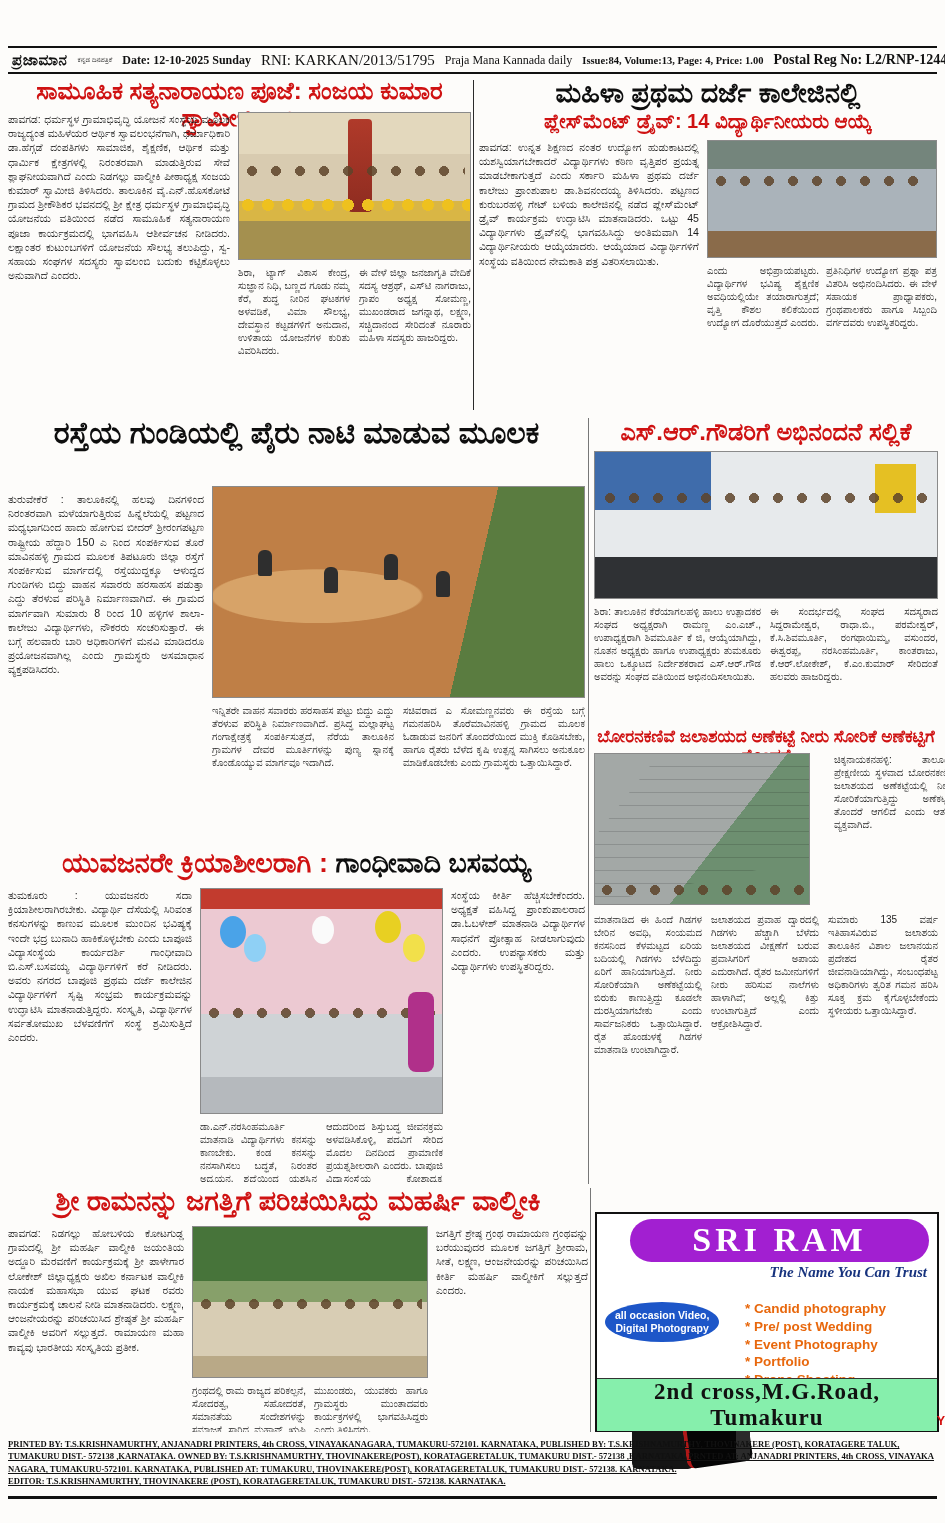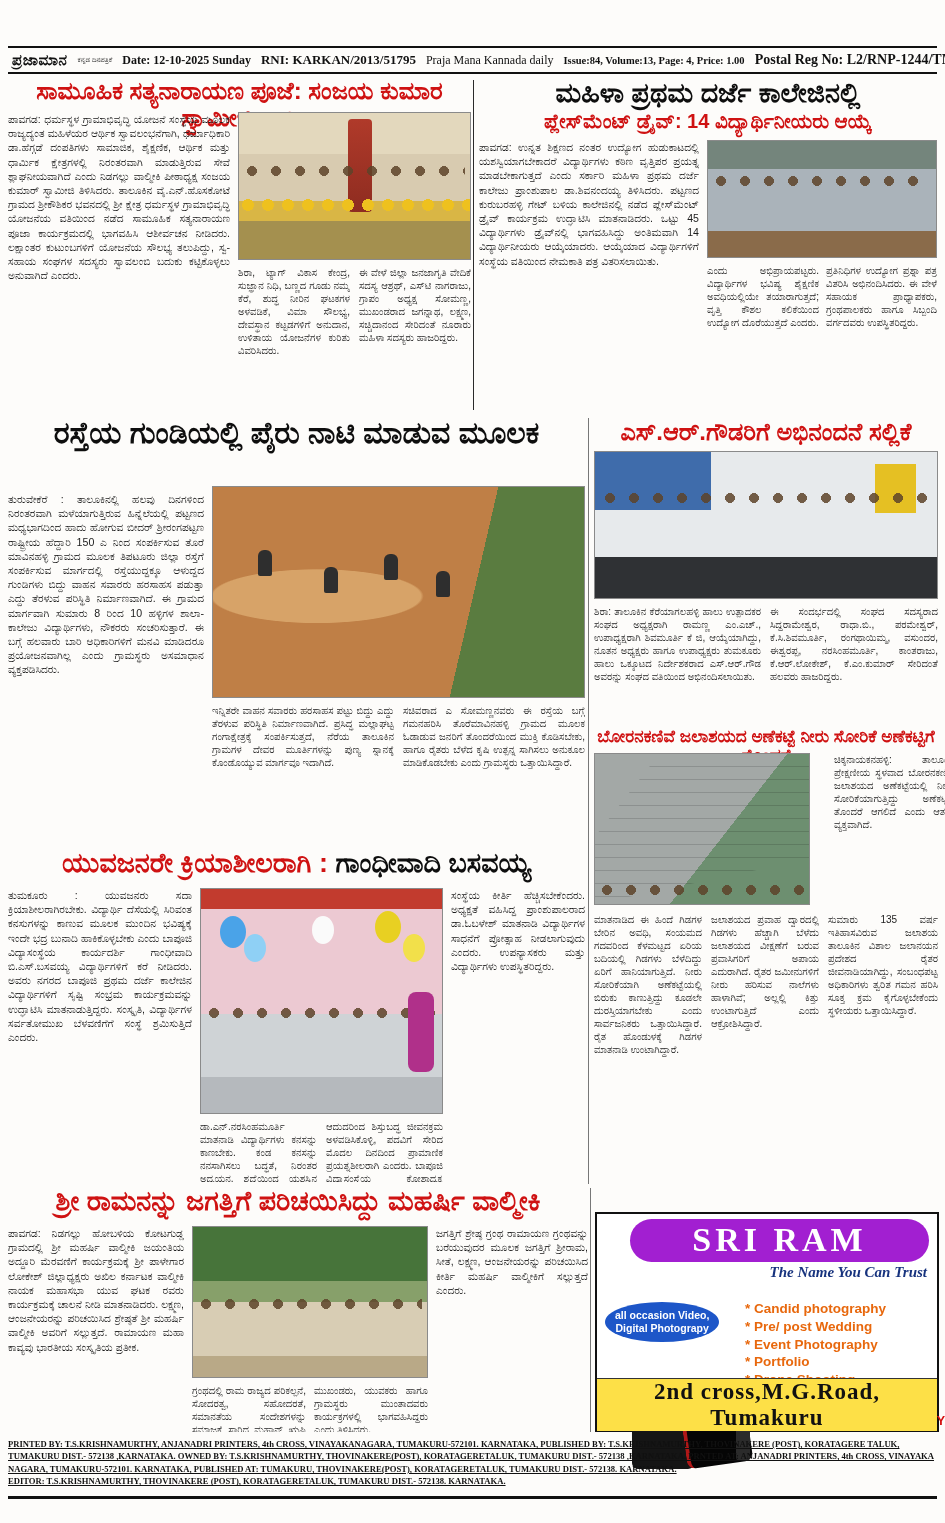--- a/index.html
+++ b/index.html
@@ -3,21 +3,21 @@
 <meta charset="utf-8">
 <style>
   html,body{margin:0;padding:0;background:#f4f2ee;}
   #page{position:relative;width:945px;height:1523px;background:#fdfcfa;font-family:"Liberation Sans",sans-serif;color:#111;overflow:hidden;}
   .abs{position:absolute;box-sizing:border-box;}
   
   #masthead{top:46px;left:8px;width:929px;height:28px;border-top:2px solid #111;border-bottom:2px solid #111;display:flex;align-items:center;gap:10px;padding:0 4px;white-space:nowrap;}
   .mh-logo{font-weight:bold;font-size:15px;letter-spacing:.5px;transform:skewX(-4deg);}
   .mh-sub{font-size:7px;}
   .mh-date{font-family:"Liberation Serif",serif;font-weight:bold;font-size:12px;}
-  .mh-rni{font-family:"Liberation Serif",serif;font-weight:bold;font-size:13px;}
+  .mh-rni{font-family:"Liberation Serif",serif;font-weight:normal;font-size:15px;}
   .mh-title{font-family:"Liberation Serif",serif;font-size:12px;}
   .mh-issue{font-family:"Liberation Serif",serif;font-weight:bold;font-size:10.5px;}
   .mh-postal{font-family:"Liberation Serif",serif;font-weight:bold;font-size:14px;}
   .mh-badge{width:14px;height:14px;border-radius:50%;background:#111;color:#fff;font-size:10px;font-weight:bold;display:flex;align-items:center;justify-content:center;flex:none;}
   
   .hl{font-weight:bold;text-align:center;line-height:1.12;}
   .red{color:#cf1212;}
   .blk{color:#0e0e0e;}
   
   .col{font-size:10.6px;line-height:1.34;text-align:justify;color:#1c1c1c;overflow:hidden;}
@@ -128,21 +128,21 @@
     <div class="abs colsm" style="left:0;top:186px;width:167px;height:118px;">ಶಿರಾ: ತಾಲೂಕಿನ ಕೆರೆಯಾಗಲಹಳ್ಳಿ ಹಾಲು ಉತ್ಪಾದಕರ ಸಂಘದ ಅಧ್ಯಕ್ಷರಾಗಿ ರಾಮಣ್ಣ ಎಂ.ಎಚ್., ಉಪಾಧ್ಯಕ್ಷರಾಗಿ ಶಿವಮೂರ್ತಿ ಕೆ ಜಿ, ಆಯ್ಕೆಯಾಗಿದ್ದು, ನೂತನ ಅಧ್ಯಕ್ಷರು ಹಾಗೂ ಉಪಾಧ್ಯಕ್ಷರು ತುಮಕೂರು ಹಾಲು ಒಕ್ಕೂಟದ ನಿರ್ದೇಶಕರಾದ ಎಸ್.ಆರ್.ಗೌಡ ಅವರನ್ನು ಸಂಘದ ವತಿಯಿಂದ ಅಭಿನಂದಿಸಲಾಯಿತು.</div>
   </div>
 
   <div class="abs" style="left:594px;top:727px;width:344px;height:456px;">
     <div class="hl red" style="font-size:17px;">ಬೋರನಕಣಿವೆ ಜಲಾಶಯದ ಅಣೆಕಟ್ಟೆ ನೀರು ಸೋರಿಕೆ ಅಣೆಕಟ್ಟಿಗೆ ತೊಂದರೆ</div>
     <div class="abs photo p5" style="left:0;top:26px;width:216px;height:152px;">
       <div class="courses"></div>
       <div class="heads" style="bottom:4%;"></div>
     </div>
     <div class="abs colsm" style="left:240px;top:26px;width:120px;height:152px;">ಚಿಕ್ಕನಾಯಕನಹಳ್ಳಿ: ತಾಲೂಕಿನ ಪ್ರೇಕ್ಷಣೀಯ ಸ್ಥಳವಾದ ಬೋರನಕಣಿವೆ ಜಲಾಶಯದ ಅಣೆಕಟ್ಟೆಯಲ್ಲಿ ನೀರು ಸೋರಿಕೆಯಾಗುತ್ತಿದ್ದು ಅಣೆಕಟ್ಟಿಗೆ ತೊಂದರೆ ಆಗಲಿದೆ ಎಂದು ಆತಂಕ ವ್ಯಕ್ತವಾಗಿದೆ.</div>
-    <div class="abs colsm" style="left:0;top:186px;width:108px;height:268px;">ಮಾತನಾಡಿದ ಈ ಹಿಂದೆ ಗಿಡಗಳ ಬೇರಿನ ಅವಧಿ, ಸಂಯಮದ ಗದವರಿಂದ ಕೆಳಮಟ್ಟದ ಏರಿಯ ಬದಿಯಲ್ಲಿ ಗಿಡಗಳು ಬೆಳೆದಿದ್ದು ಏರಿಗೆ ಹಾನಿಯಾಗುತ್ತಿದೆ. ನೀರು ಸೋರಿಕೆಯಾಗಿ ಅಣೆಕಟ್ಟೆಯಲ್ಲಿ ಬಿರುಕು ಕಾಣುತ್ತಿದ್ದು ಕೂಡಲೇ ದುರಸ್ತಿಯಾಗಬೇಕು ಎಂದು ಸಾರ್ವಜನಿಕರು ಒತ್ತಾಯಿಸಿದ್ದಾರೆ. ರೈತ ಹೊಂಡುಳಕ್ಕೆ ಗಿಡಗಳ ಮಾತನಾಡಿ ಉಂಟಾಗಿದ್ದಾರೆ.</div>
+    <div class="abs colsm" style="left:0;top:186px;width:108px;height:268px;">ಮಾತನಾಡಿದ ಈ ಹಿಂದೆ ಗಿಡಗಳ ಬೇರಿನ ಅವಧಿ, ಸಂಯಮದ ಕನಸನಿಂದ ಕೆಳಮಟ್ಟದ ಏರಿಯ ಬದಿಯಲ್ಲಿ ಗಿಡಗಳು ಬೆಳೆದಿದ್ದು ಏರಿಗೆ ಹಾನಿಯಾಗುತ್ತಿದೆ. ನೀರು ಸೋರಿಕೆಯಾಗಿ ಅಣೆಕಟ್ಟೆಯಲ್ಲಿ ಬಿರುಕು ಕಾಣುತ್ತಿದ್ದು ಕೂಡಲೇ ದುರಸ್ತಿಯಾಗಬೇಕು ಎಂದು ಸಾರ್ವಜನಿಕರು ಒತ್ತಾಯಿಸಿದ್ದಾರೆ. ರೈತ ಹೊಂಡುಳಕ್ಕೆ ಗಿಡಗಳ ಮಾತನಾಡಿ ಉಂಟಾಗಿದ್ದಾರೆ.</div>
     <div class="abs colsm" style="left:117px;top:186px;width:108px;height:268px;">ಜಲಾಶಯದ ಪ್ರವಾಹ ದ್ವಾರದಲ್ಲಿ ಗಿಡಗಳು ಹೆಚ್ಚಾಗಿ ಬೆಳೆದು ಜಲಾಶಯದ ವೀಕ್ಷಣೆಗೆ ಬರುವ ಪ್ರವಾಸಿಗರಿಗೆ ಅಪಾಯ ಎದುರಾಗಿದೆ. ರೈತರ ಜಮೀನುಗಳಿಗೆ ನೀರು ಹರಿಸುವ ನಾಲೆಗಳು ಹಾಳಾಗಿವೆ; ಅಲ್ಲಲ್ಲಿ ಕಿತ್ತು ಉಂಟಾಗುತ್ತಿದೆ ಎಂದು ಆಕ್ರೋಶಿಸಿದ್ದಾರೆ.</div>
     <div class="abs colsm" style="left:234px;top:186px;width:110px;height:268px;">ಸುಮಾರು 135 ವರ್ಷ ಇತಿಹಾಸವಿರುವ ಜಲಾಶಯ ತಾಲೂಕಿನ ವಿಶಾಲ ಜಲಾನಯನ ಪ್ರದೇಶದ ರೈತರ ಜೀವನಾಡಿಯಾಗಿದ್ದು, ಸಂಬಂಧಪಟ್ಟ ಅಧಿಕಾರಿಗಳು ತ್ವರಿತ ಗಮನ ಹರಿಸಿ ಸೂಕ್ತ ಕ್ರಮ ಕೈಗೊಳ್ಳಬೇಕೆಂದು ಸ್ಥಳೀಯರು ಒತ್ತಾಯಿಸಿದ್ದಾರೆ.</div>
   </div>
 
   <div class="abs" style="left:8px;top:848px;width:577px;height:334px;">
     <div class="hl" style="font-size:27px;"><span class="red">ಯುವಜನರೇ ಕ್ರಿಯಾಶೀಲರಾಗಿ :</span> <span class="blk">ಗಾಂಧೀವಾದಿ ಬಸವಯ್ಯ</span></div>
     <div class="abs col" style="left:0;top:40px;width:184px;height:294px;">ತುಮಕೂರು : ಯುವಜನರು ಸದಾ ಕ್ರಿಯಾಶೀಲರಾಗಿರಬೇಕು. ವಿದ್ಯಾರ್ಥಿ ದೆಸೆಯಲ್ಲಿ ಸಿರಿವಂತ ಕನಸುಗಳನ್ನು ಕಾಣುವ ಮೂಲಕ ಮುಂದಿನ ಭವಿಷ್ಯಕ್ಕೆ ಇಂದೇ ಭದ್ರ ಬುನಾದಿ ಹಾಕಿಕೊಳ್ಳಬೇಕು ಎಂದು ಬಾಪೂಜಿ ವಿದ್ಯಾಸಂಸ್ಥೆಯ ಕಾರ್ಯದರ್ಶಿ ಗಾಂಧೀವಾದಿ ಬಿ.ಎಸ್.ಬಸವಯ್ಯ ವಿದ್ಯಾರ್ಥಿಗಳಿಗೆ ಕರೆ ನೀಡಿದರು. ಅವರು ನಗರದ ಬಾಪೂಜಿ ಪ್ರಥಮ ದರ್ಜೆ ಕಾಲೇಜಿನ ವಿದ್ಯಾರ್ಥಿಗಳಿಗೆ ಸೃಷ್ಟಿ ಸಂಭ್ರಮ ಕಾರ್ಯಕ್ರಮವನ್ನು ಉದ್ಘಾಟಿಸಿ ಮಾತನಾಡುತ್ತಿದ್ದರು. ಸಂಸ್ಕೃತಿ, ವಿದ್ಯಾರ್ಥಿಗಳ ಸರ್ವತೋಮುಖ ಬೆಳವಣಿಗೆಗೆ ಸಂಸ್ಥೆ ಶ್ರಮಿಸುತ್ತಿದೆ ಎಂದರು.</div>
     <div class="abs photo p6" style="left:192px;top:40px;width:243px;height:226px;">
       <div class="b" style="left:8%;top:12%;width:26px;height:32px;background:#4aa3e8;"></div>
       <div class="b" style="left:18%;top:20%;width:22px;height:28px;background:#8fd0f5;"></div>
@@ -187,21 +187,21 @@
     <div class="cam abs" style="left:10px;top:126px;">
       <div class="hump"></div>
       <div class="body"></div>
       <div class="lens"></div>
       <div class="glass"></div>
     </div>
     <div class="ad-mob abs" style="left:24px;top:186px;">Mob: 9743340694</div>
 
     <div class="ad-email abs" style="left:6px;top:201px;">E-Mail-thosikrishna@gmail.com</div>
     <div class="ad-name abs" style="left:196px;top:200px;">THOSI.KRISHNAMURTHY</div>
-    <div class="ad-addr abs" style="left:0;right:0;bottom:-1px;background:#fde047;border-top:1px solid #333;">2nd cross,M.G.Road, Tumakuru</div>
+    <div class="ad-addr abs" style="left:0;right:0;bottom:-1px;background:#86efac;border-top:1px solid #333;">2nd cross,M.G.Road, Tumakuru</div>
   </div>
 
   <div id="footer" class="abs" style="left:8px;top:1438px;width:929px;text-decoration:underline;">
     <div>PRINTED BY: T.S.KRISHNAMURTHY, ANJANADRI PRINTERS, 4th CROSS, VINAYAKANAGARA, TUMAKURU-572101. KARNATAKA, PUBLISHED BY: T.S.KRISHNAMURTHY, THOVINAKERE (POST), KORATAGERE TALUK, TUMAKURU DIST.- 572138 ,KARNATAKA.  OWNED BY: T.S.KRISHNAMURTHY, THOVINAKERE(POST), KORATAGERETALUK, TUMAKURU DIST.- 572138 ,KARNATAKA.  PRNTED AT: ANJANADRI PRINTERS, 4th CROSS, VINAYAKA NAGARA, TUMAKURU-572101. KARNATAKA,  PUBLISHED AT: TUMAKURU, THOVINAKERE(POST), KORATAGERETALUK, TUMAKURU DIST.- 572138. KARNATAKA.</div>
     <div>EDITOR: T.S.KRISHNAMURTHY, THOVINAKERE (POST), KORATAGERETALUK, TUMAKURU DIST.- 572138. KARNATAKA.</div>
   </div>
   <div class="abs botline" style="left:8px;top:1496px;width:929px;height:3px;"></div>
 
 </div>
 

